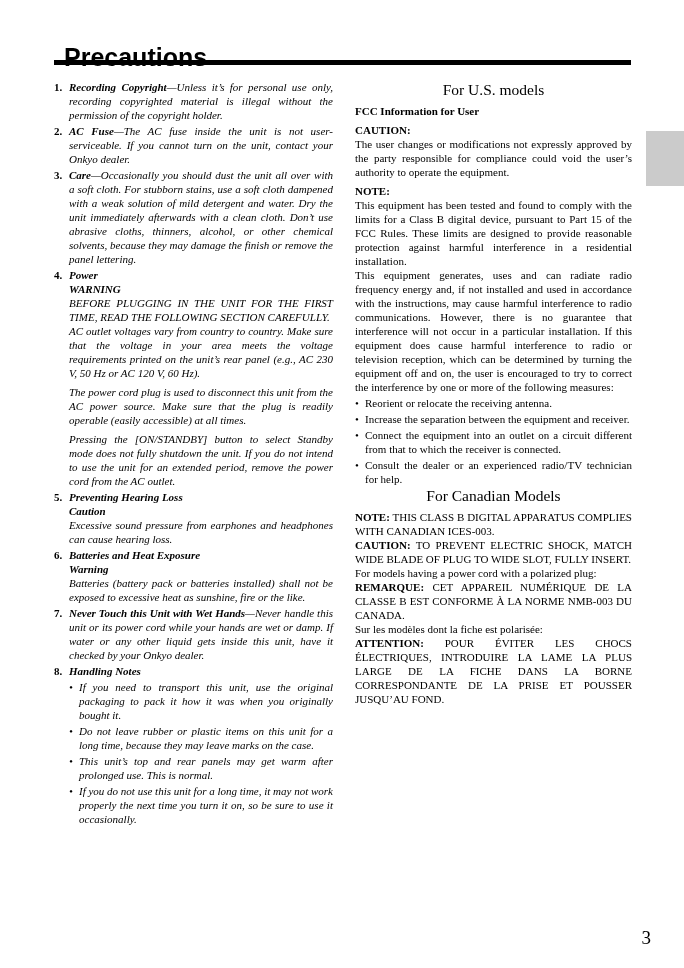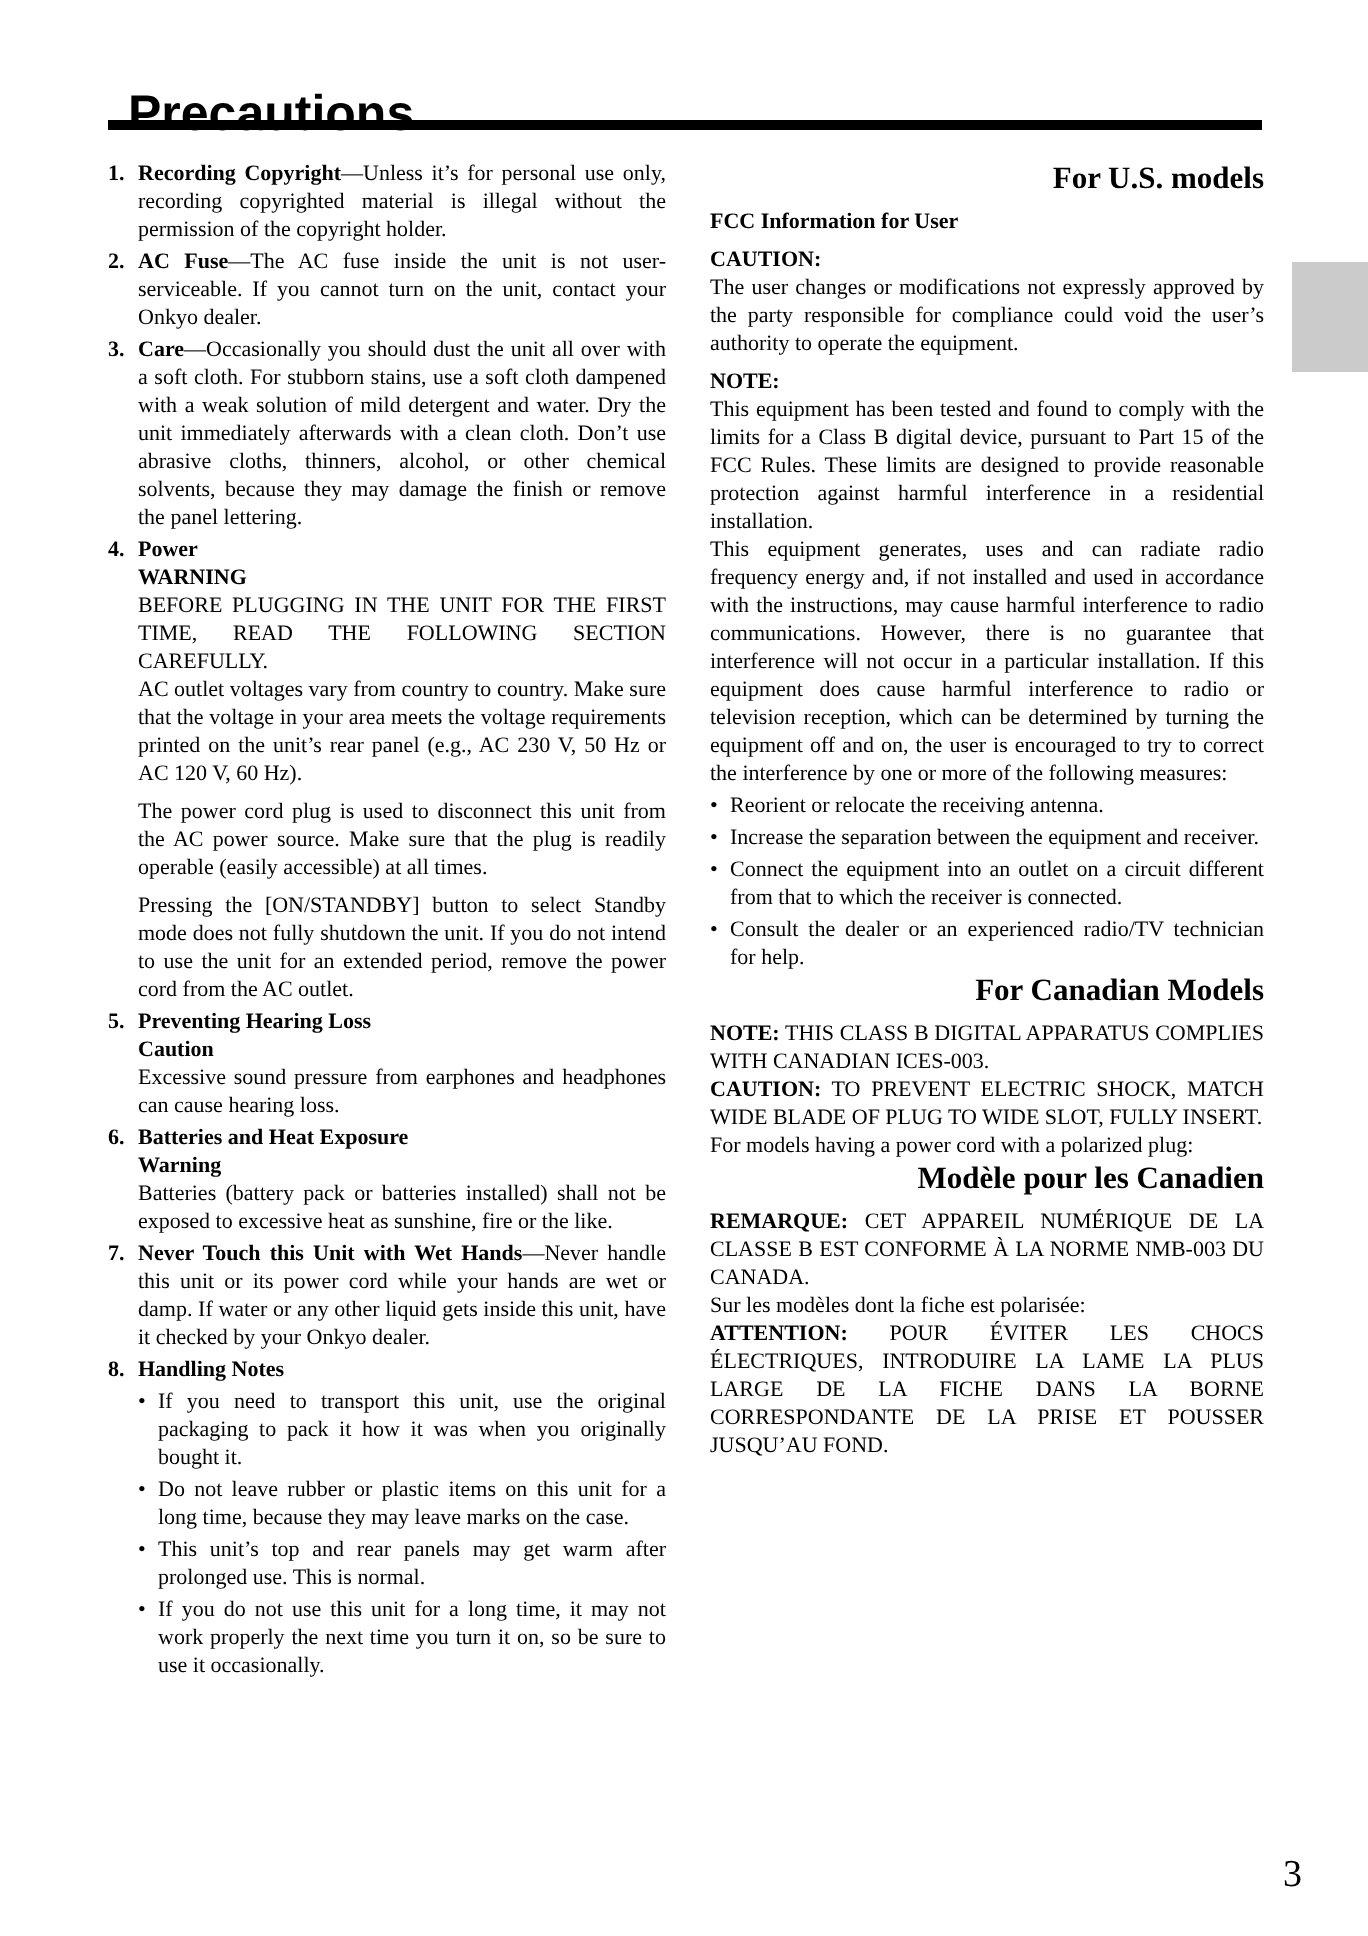--- a/index.html
+++ b/index.html
@@ -30,30 +30,30 @@
   .col-left  { left: 54px;  width: 279px; }
   .col-right { left: 355px; width: 277px; }
 
   p { margin: 0; }
   .bold { font-weight: 700; }
   .sp  { margin-top: 5px; }
 
   .li { display: flex; margin-top: 2px; }
   .li:first-child { margin-top: 0; }
   .num { flex: 0 0 15px; font-weight: 700; }
-  .ibody { flex: 1; min-width: 0; }
+  .ibody { flex: 1; min-width: 0; font-style: italic; }
 
   .brow { display: flex; margin-top: 2px; }
   .bchar { flex: 0 0 10px; }
   .brow p { flex: 1; min-width: 0; }
 
   h2 {
     margin: 0 0 5px 0;
-    font-size: 15.5px; line-height: 19px; font-weight: 700;
-    text-align: right;
+    font-size: 15.5px; line-height: 19px; font-weight: 400;
+    text-align: center;
     font-family: "Liberation Serif", serif;
   }
   .sect-gap { }
 
   .pageno {
     position: absolute; right: 33px; bottom: 20px;
     font-size: 19px; line-height: 20px;
     font-family: "Liberation Serif", serif;
   }
 </style>
@@ -180,21 +180,20 @@
     </section>
 
     <section class="sect-gap">
       <h2>For Canadian Models</h2>
       <p><b>NOTE:</b> <span>THIS CLASS B DIGITAL APPARATUS COMPLIES WITH CANADIAN ICES-003.</span></p>
       <p><b>CAUTION:</b> <span>TO PREVENT ELECTRIC SHOCK, MATCH WIDE BLADE OF PLUG TO WIDE SLOT, FULLY INSERT.</span></p>
       <p>For models having a power cord with a polarized plug:</p>
     </section>
 
     <section class="sect-gap">
-      <h2>Modèle pour les Canadien</h2>
       <p><b>REMARQUE:</b> <span>CET APPAREIL NUMÉRIQUE DE LA CLASSE B EST CONFORME À LA NORME NMB-003 DU CANADA.</span></p>
       <p>Sur les modèles dont la fiche est polarisée:</p>
       <p><b>ATTENTION:</b> <span>POUR ÉVITER LES CHOCS ÉLECTRIQUES, INTRODUIRE LA LAME LA PLUS LARGE DE LA FICHE DANS LA BORNE CORRESPONDANTE DE LA PRISE ET POUSSER JUSQU’AU FOND.</span></p>
     </section>
 
   </div>
 
   <div class="pageno">3</div>
 
 </div>

